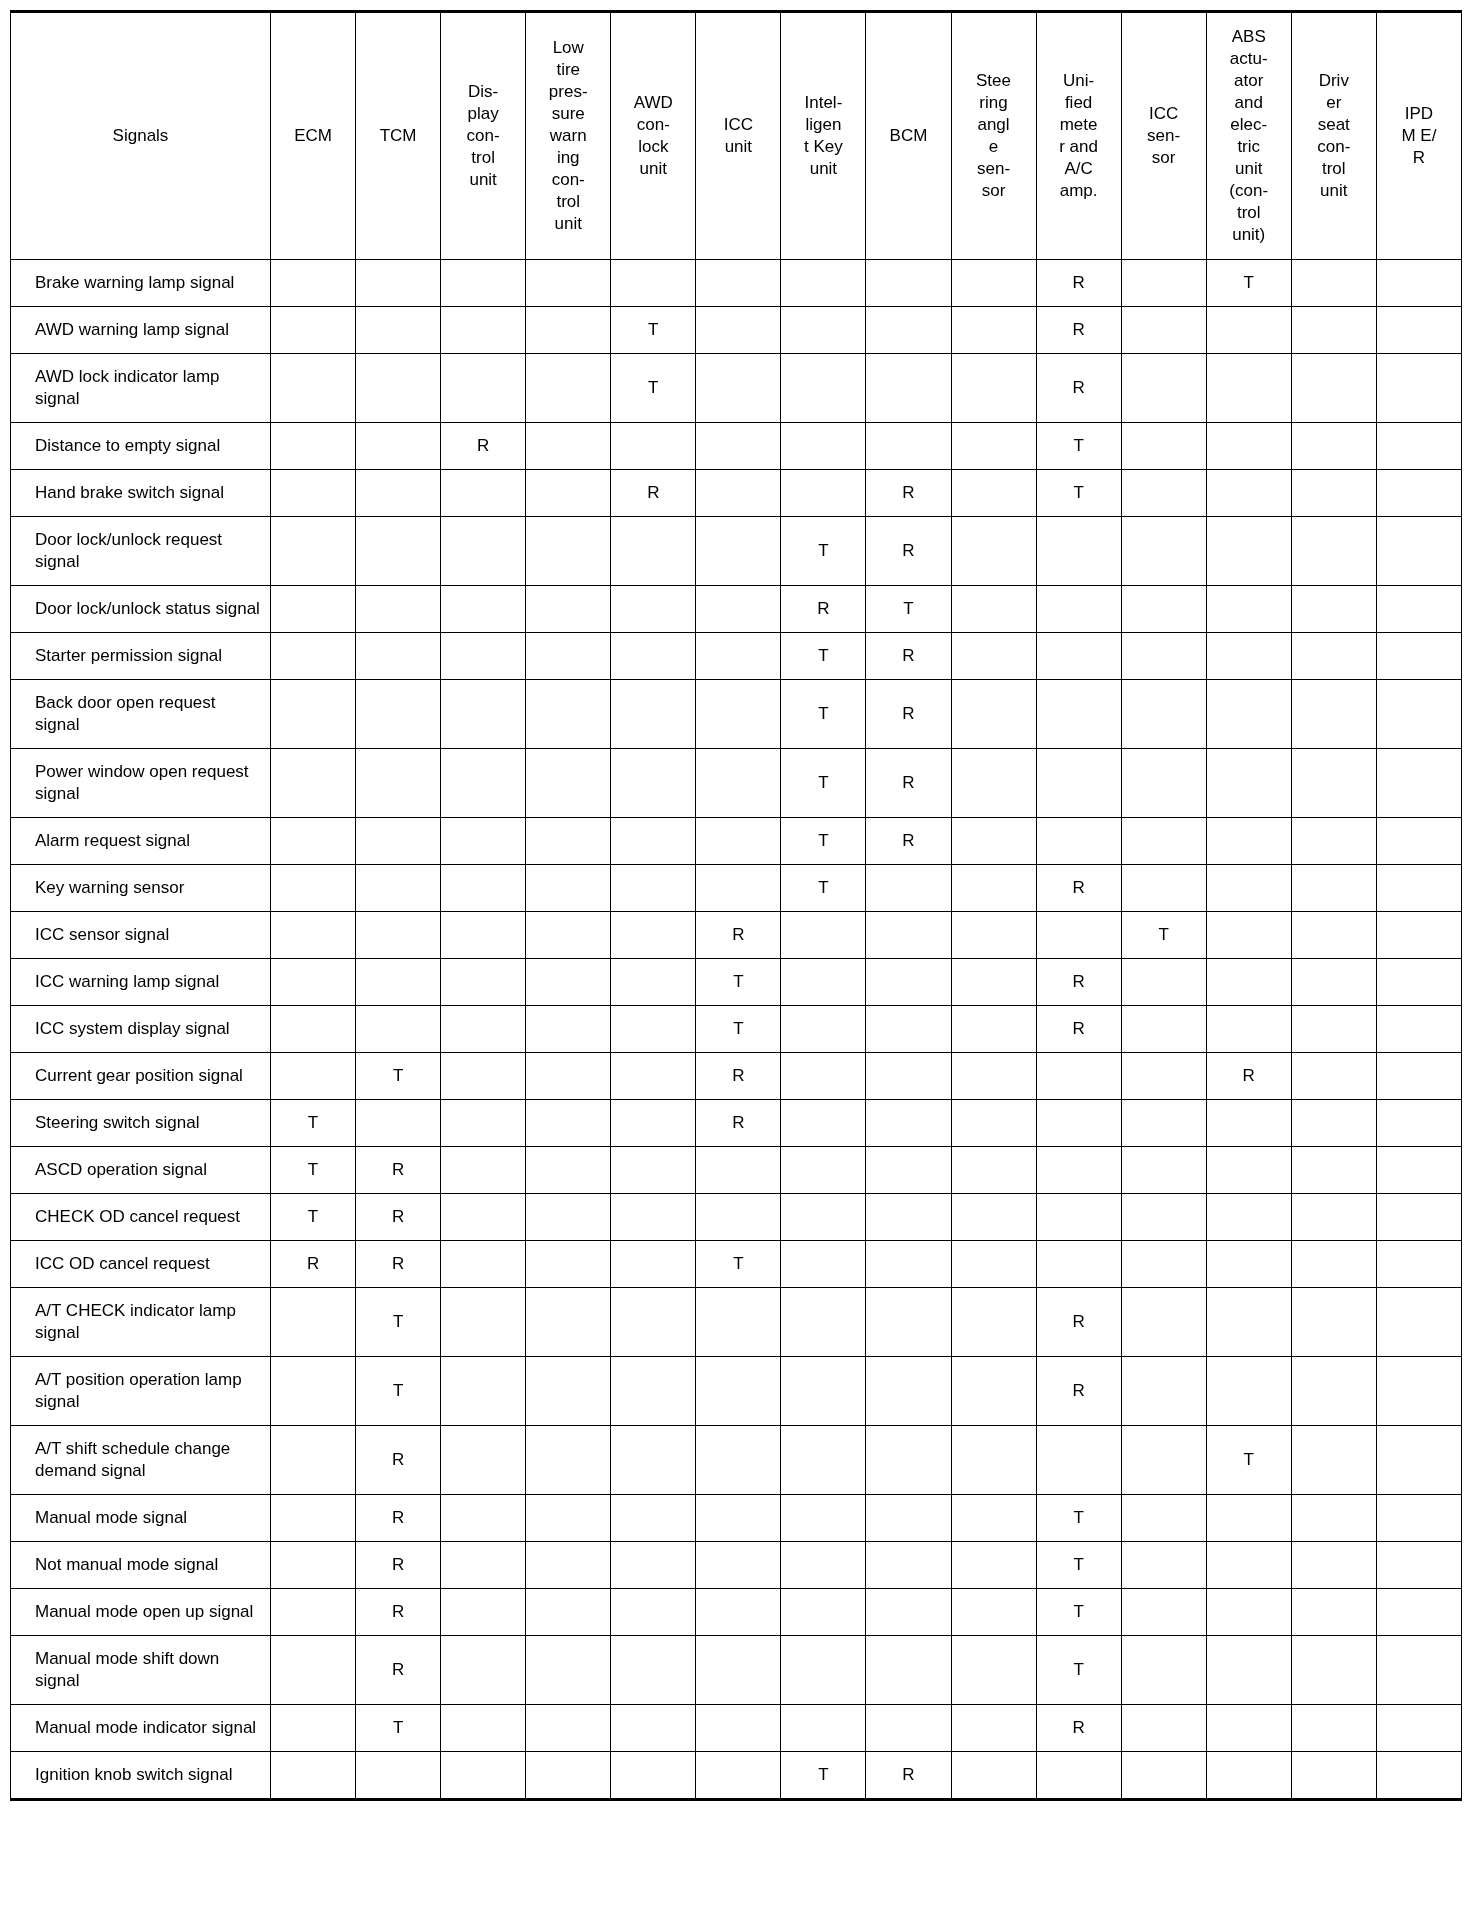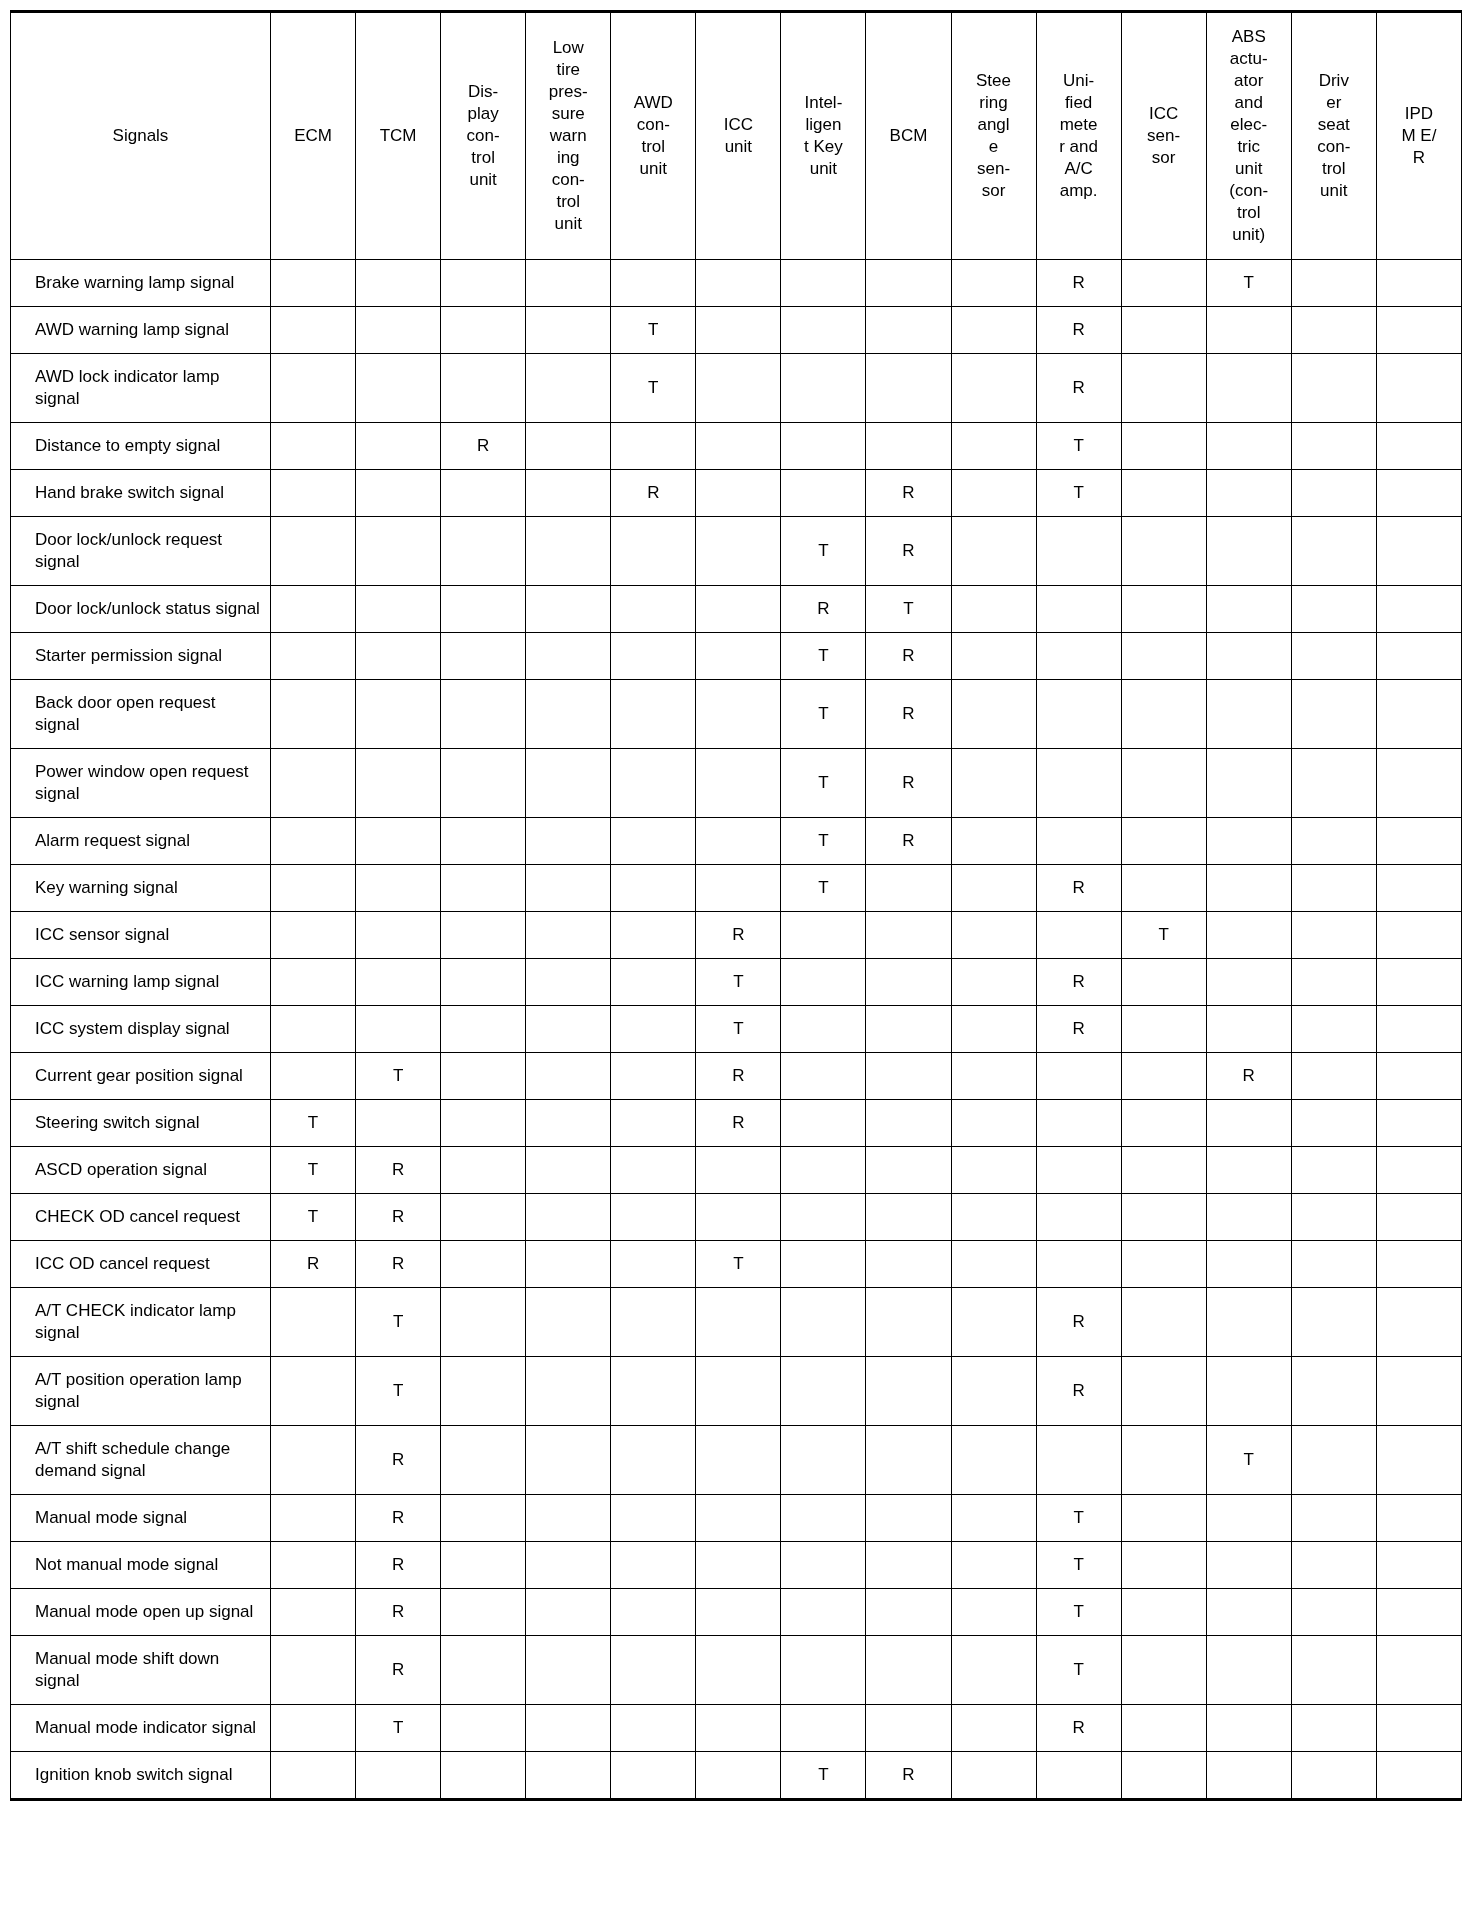--- a/index.html
+++ b/index.html
@@ -77,21 +77,21 @@
 tire
 pres-
 sure
 warn
 ing
 con-
 trol
 unit</th>
           <th class="col-header">AWD
 con-
-trol
+lock
 unit</th>
           <th class="col-header">ICC
 unit</th>
           <th class="col-header">Intel-
 ligen
 t Key
 unit</th>
           <th class="col-header">BCM</th>
           <th class="col-header">Stee
 ring
@@ -311,21 +311,21 @@
           <td class="val-cell">T</td>
           <td class="val-cell">R</td>
           <td class="val-cell"></td>
           <td class="val-cell"></td>
           <td class="val-cell"></td>
           <td class="val-cell"></td>
           <td class="val-cell"></td>
           <td class="val-cell"></td>
         </tr>
         <tr>
-          <td class="row-label">Key warning signal</td>
+          <td class="row-label">Key warning sensor</td>
           <td class="val-cell"></td>
           <td class="val-cell"></td>
           <td class="val-cell"></td>
           <td class="val-cell"></td>
           <td class="val-cell"></td>
           <td class="val-cell"></td>
           <td class="val-cell">T</td>
           <td class="val-cell"></td>
           <td class="val-cell"></td>
           <td class="val-cell">R</td>

